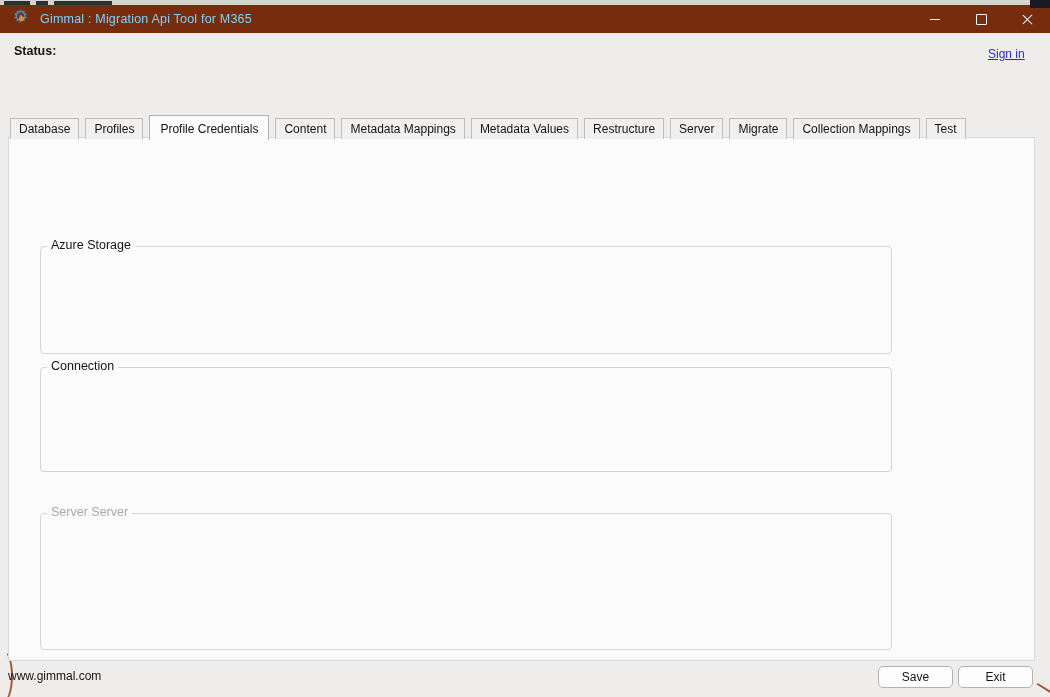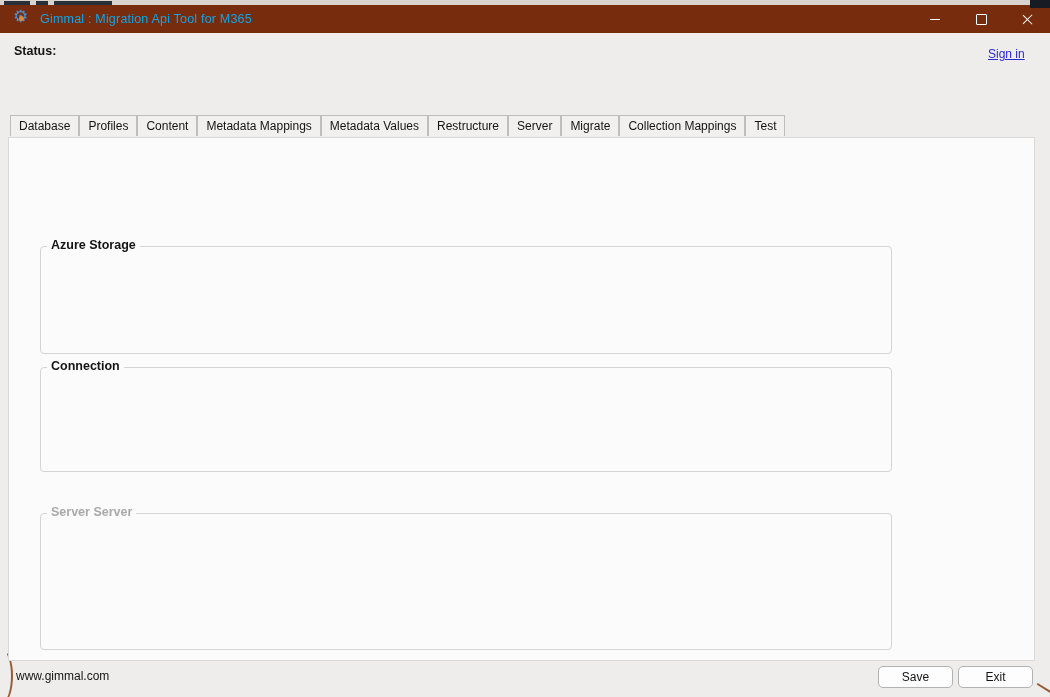--- a/index.html
+++ b/index.html
@@ -17,38 +17,38 @@
   .arc-bl{left:-9px;top:648px;width:18px;height:52px;border:2px solid #9a5b36;
           border-radius:50%;border-color:transparent #9a5b36 transparent transparent;}
   .arc-br{left:1036px;top:687px;width:16px;height:2px;background:#9a5b36;transform:rotate(32deg);}
 
   
   .titlebar{left:0;top:5px;width:1050px;height:28px;background:#772c0d;
     display:flex;align-items:center;z-index:2;}
   .app-icon{position:relative;width:18px;height:18px;margin-left:13px;display:inline-block;}
   .app-icon .gear{position:absolute;left:0;top:-3px;font-size:17px;color:#4c8fd0;line-height:20px;}
   .app-icon .dot{position:absolute;left:6px;top:6px;width:5px;height:5px;border-radius:50%;background:#e2892d;}
-  .win-title{color:#0ea5e9;font-size:12.5px;margin-left:9px;letter-spacing:.2px;}
+  .win-title{color:#7dd3fc;font-size:12.5px;margin-left:9px;letter-spacing:.2px;}
   .win-controls{margin-left:auto;display:flex;height:100%;}
   .win-btn{width:46px;height:100%;display:flex;align-items:center;justify-content:center;cursor:default;}
   .ic-min{width:10px;height:1px;background:#fff;}
   .ic-max{width:9px;height:9px;border:1px solid #fff;border-radius:1px;}
   .ic-close{position:relative;width:11px;height:11px;}
   .ic-close::before,.ic-close::after{content:"";position:absolute;left:5px;top:-1px;width:1.4px;height:13px;background:#fff;}
   .ic-close::before{transform:rotate(45deg);}
   .ic-close::after{transform:rotate(-45deg);}
 
   
   .status-label{left:14px;top:44px;font-weight:bold;font-size:12.5px;}
   .signin-link{left:988px;top:47px;color:#2a2ad2;text-decoration:underline;cursor:pointer;}
 
   
   .tabs{left:10px;top:115px;display:flex;align-items:flex-end;z-index:4;}
   .tab{border:1px solid #bdbdbd;border-bottom:none;background:#f2f0ee;
-       padding:3px 8px 3px 8px;margin-right:0;white-space:nowrap;cursor:pointer;}
+       padding:3px 8px 3px 8px;margin-right:6px;white-space:nowrap;cursor:pointer;}
   .tab.active{background:#fbfbfb;padding:6px 10px 4px 10px;margin-bottom:-1px;border-color:#b3b3b3;}
 
   
   .panel{left:8px;top:137px;width:1025px;height:522px;background:#fbfbfb;border:1px solid #d9d9d9;z-index:1;}
 
   .lbl{white-space:nowrap;}
   .lbl.bold{font-weight:bold;font-size:12.5px;}
   .lbl.dis{color:#a9a9a9;}
   .req{color:#c40000;font-weight:bold;font-size:12px;}
   .hint{color:#1a1a1a;}
@@ -57,42 +57,42 @@
            font-family:"Liberation Sans",sans-serif;font-size:12px;padding:2px 5px;color:#141414;}
   .textbox:disabled,.textbox.dis{background:#ececec;border-color:#d6d6d6;color:#a6a6a6;}
   .combo{box-sizing:border-box;border:1px solid #838383;background:#fff;height:21px;
          padding:3px 20px 0 5px;position:relative;cursor:pointer;white-space:nowrap;overflow:hidden;}
   .combo .chev{position:absolute;right:6px;top:0px;color:#5a5a5a;font-size:13px;}
 
   .btn{box-sizing:border-box;border:1px solid #b2b2b2;border-radius:5px;background:#fdfdfd;
        display:flex;align-items:center;justify-content:center;font-size:12px;cursor:pointer;color:#141414;}
 
   .groupbox{border:1px solid #d4d4d4;border-radius:4px;background:transparent;z-index:2;}
-  .legend{position:absolute;top:-9px;left:6px;background:#fbfbfb;padding:0 4px;font-weight:bold;font-size:12.5px;}
+  .legend{position:absolute;top:-9px;left:6px;background:#fbfbfb;padding:0 4px;font-weight:normal;font-size:12.5px;}
   .legend.dis{color:#a9a9a9;}
 
   .checkbox{box-sizing:border-box;width:14px;height:14px;border:1px solid #8a8a8a;border-radius:3px;
             background:#fff;cursor:pointer;position:relative;}
   .checkbox.checked{background:#0078d7;border-color:#0078d7;}
   .checkbox .check-mark{position:absolute;left:3px;top:3px;width:7px;height:4px;
         border-left:1.6px solid #fff;border-bottom:1.6px solid #fff;transform:rotate(-45deg);}
   .checkbox.dis{border-color:#bdbdbd;}
 
   .radio{box-sizing:border-box;width:13px;height:13px;border:1px solid #a5a5a5;border-radius:50%;
          background:#fff;position:relative;cursor:pointer;}
   .radio .radio-dot{position:absolute;left:2px;top:2px;width:7px;height:7px;border-radius:50%;background:#7d95aa;}
 
   
   .ms-btn{left:765px;top:413px;width:103px;height:40px;background:#2d2d2d;display:flex;
           align-items:center;justify-content:center;cursor:pointer;}
   .ms-logo{width:21px;height:21px;display:grid;grid-template-columns:10px 10px;grid-template-rows:10px 10px;gap:1px;margin-right:9px;}
   .ms-logo i{display:block;}
   .ms-text{color:#fff;font-size:15px;font-weight:600;}
 
-  .footer-site{left:16px;top:669px;}
+  .footer-site{left:8px;top:669px;}
 </style>
 </head>
 <body>
 
 
 
 
 <div class="abs top-strip">
   <span class="frag" style="left:4px;top:1px;width:26px;height:4px;"></span>
   <span class="frag" style="left:36px;top:1px;width:12px;height:4px;"></span>
@@ -126,20 +126,21 @@
 <div class="abs status-label">Status:</div>
 <div class="abs signin-link">Sign in</div>
 
 
 <div class="abs panel"></div>
 
 
 <div class="abs tabs">
   <span class="tab">Database</span>
   <span class="tab">Profiles</span>
+  <span class="tab active">Profile Credentials</span>
   <span class="tab">Content</span>
   <span class="tab">Metadata Mappings</span>
   <span class="tab">Metadata Values</span>
   <span class="tab">Restructure</span>
   <span class="tab">Server</span>
   <span class="tab">Migrate</span>
   <span class="tab">Collection Mappings</span>
   <span class="tab">Test</span>
 </div>
 

